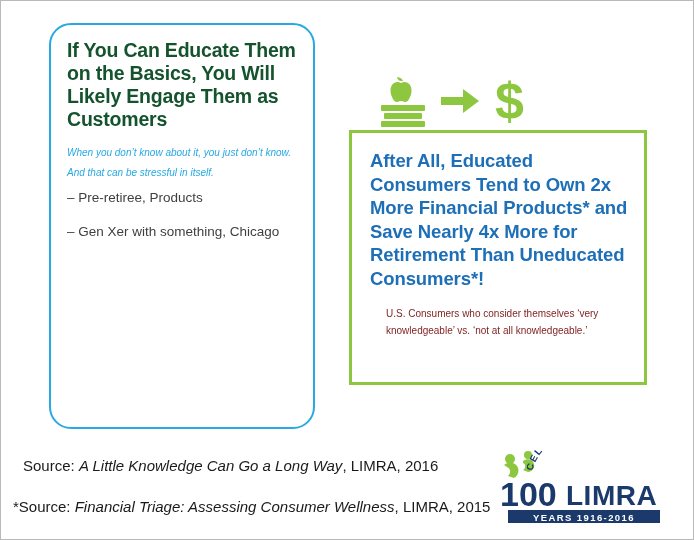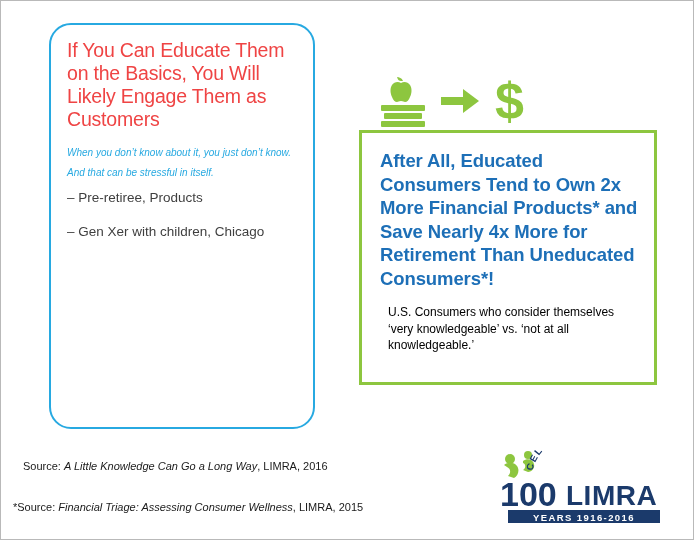--- a/index.html
+++ b/index.html
@@ -27,22 +27,22 @@
     top: 22px;
     width: 266px;
     height: 406px;
     border: 2px solid #27a9e1;
     border-radius: 22px;
     box-sizing: border-box;
     background: #ffffff;
     padding: 14px 16px 0 16px;
   }
   .left-heading {
-    color: #ef4444;
-    font-weight: normal;
+    color: #14532d;
+    font-weight: bold;
     font-size: 19.5px;
     line-height: 23px;
     letter-spacing: -0.2px;
     margin: 0 0 12px 0;
   }
   .quote {
     color: #27a9e1;
     font-style: italic;
     font-size: 10px;
     line-height: 19.5px;
@@ -52,59 +52,59 @@
     color: #3f3f3f;
     font-size: 13.5px;
     line-height: 17px;
     margin: 0 0 17px 0;
   }
   .attrib.last { margin-bottom: 0; }
 
   
   .right-panel {
     position: absolute;
-    left: 358px;
+    left: 348px;
     top: 129px;
     width: 298px;
     height: 255px;
     border: 3px solid #8dc63f;
     box-sizing: border-box;
     background: #ffffff;
     padding: 16px 14px 0 18px;
   }
   .right-heading {
     color: #1d6fb7;
     font-weight: bold;
     font-size: 18.5px;
     line-height: 23.5px;
     letter-spacing: -0.1px;
     margin: 0 0 14px 0;
   }
   .right-note {
-    color: #000000;
-    font-size: 12px;
+    color: #7f1d1d;
+    font-size: 10px;
     line-height: 16.5px;
-    margin: 8px;
+    margin: 16px;
   }
 
   
   .icon-row {
     position: absolute;
     left: 378px;
     top: 74px;
     width: 160px;
     height: 56px;
   }
   .icon-row svg { display: block; }
 
   
   .source-line {
     position: absolute;
     color: #1a1a1a;
-    font-size: 11px;
+    font-size: 15px;
     line-height: 18px;
     white-space: nowrap;
   }
   .source-1 { left: 22px; top: 456px; }
   .source-2 { left: 12px; top: 497px; }
   .source-line .ital { font-style: italic; }
 
   
   .logo {
     position: absolute;
@@ -119,21 +119,21 @@
 <body>
 
 <div id="slide">
 
   <div class="left-panel">
     <p class="left-heading">If You Can Educate Them on the Basics, You Will Likely Engage Them as Customers</p>
 
     <p class="quote">When you don’t know about it, you just don’t know. And that can be stressful in itself.</p>
     <p class="attrib">– Pre-retiree, Products</p>
 
-    <p class="attrib last">– Gen Xer with children, Chicago</p>
+    <p class="attrib last">– Gen Xer with something, Chicago</p>
   </div>
 
   <div class="icon-row">
     <svg width="160" height="56" viewBox="0 0 160 56" xmlns="http://www.w3.org/2000/svg">
 
       <g fill="#8dc63f">
         <path d="M24 6 c-1 -3 -4 -4 -6 -4 c1 3 2 4 4 4 z"></path>
         <path d="M22 8 c-3 -2 -7 -1 -9 2 c-2 3 -2 8 0 12 c1 3 3 5 5 5 c1 0 2 -1 4 -1 c2 0 3 1 4 1 c2 0 4 -2 5 -5 c2 -4 2 -9 0 -12 c-2 -3 -6 -4 -9 -2 z"></path>
         <rect x="2" y="30" width="44" height="6" rx="1"></rect>
         <rect x="5" y="38" width="38" height="6" rx="1"></rect>

